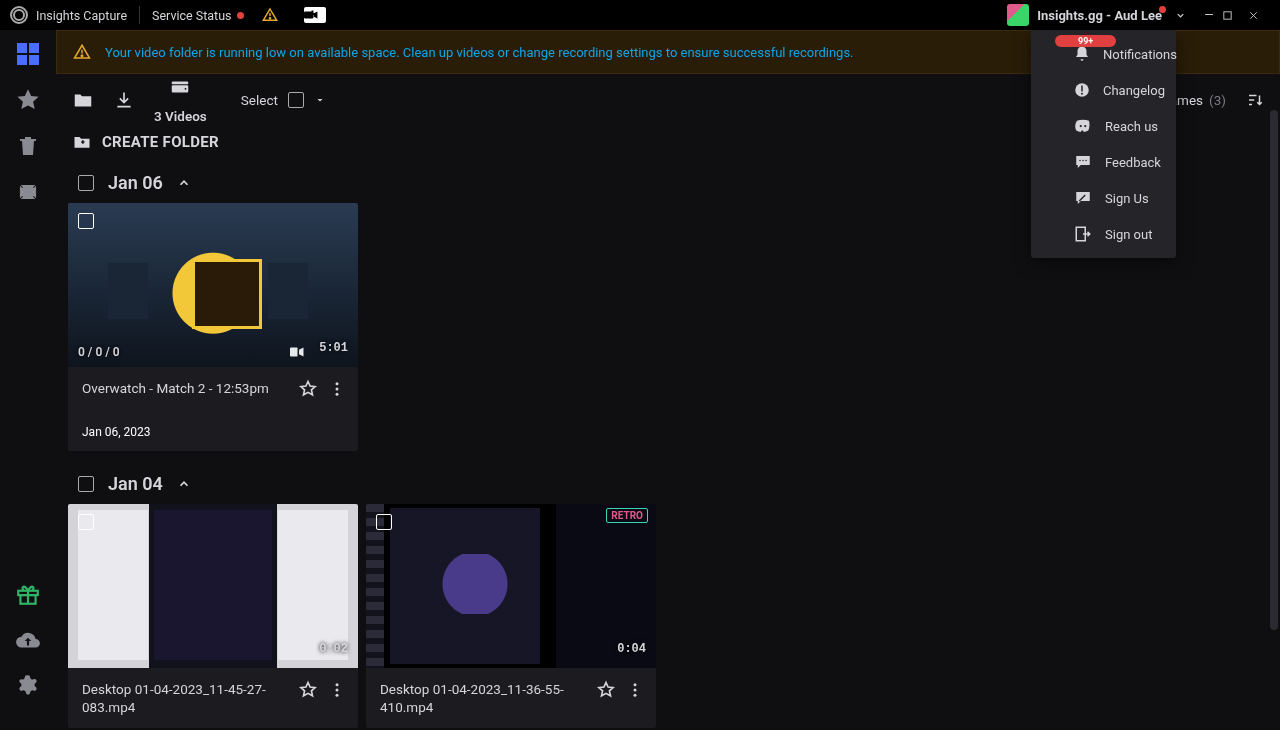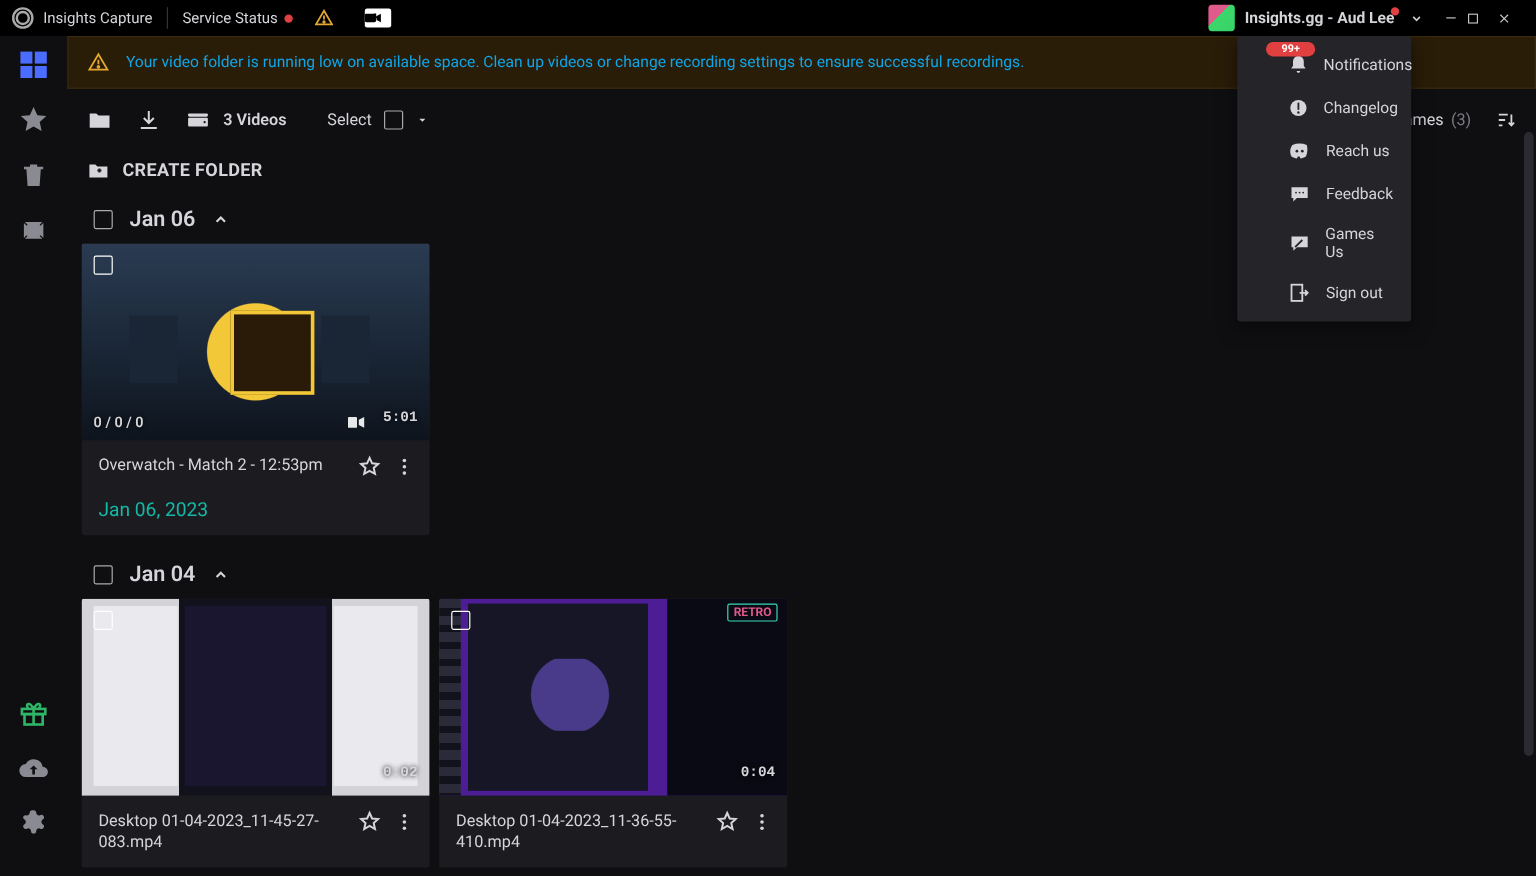--- a/index.html
+++ b/index.html
@@ -55,47 +55,47 @@
   .row{display:flex;gap:8px;padding:4px 12px 16px 12px;}
   .card{width:290px;background:#1c1c20;border-radius:2px;overflow:hidden;}
   .thumb{height:164px;position:relative;background:#0a0a0a;}
   .thumb .sel{position:absolute;left:10px;top:10px;width:16px;height:16px;border:1.5px solid #fff;border-radius:2px;}
   .thumb .dur{position:absolute;right:10px;bottom:12px;font-size:12px;font-weight:600; text-shadow:0 0 4px #000;font-family:Liberation Mono, monospace;}
   .thumb .stats{position:absolute;left:10px;bottom:8px;font-size:12px;font-weight:600; text-shadow:0 0 4px #000;}
   .thumb .ic{position:absolute;right:50px;bottom:8px;font-size:11px;opacity:.9;}
   .meta{padding:12px 12px 12px 14px;}
   .meta-row{display:flex;align-items:flex-start;gap:8px;}
   .title{flex:1;font-size:13.5px;line-height:1.35;min-height:36px;}
-  .meta .date{font-size:16px;color:#14b8a6;}
+  .meta .date{font-size:12px;color:#ffffff;margin-top:10px;}
   .meta .acts{display:flex;gap:10px;align-items:center;color:#d5d5da;}
 
   
   .ow-bg{background:
     radial-gradient(circle at 50% 55%, #f2c838 0 40px, transparent 41px),
     linear-gradient(180deg,#2a3b52 0%, #1a2636 55%, #0e141d 100%);}
   .ow-bg:before{content:"";position:absolute;left:124px;top:56px;width:64px;height:64px;border:3px solid #f2c838;background:#2a1b08;}
   .ow-bg:after{content:"";position:absolute;left:40px;top:60px;width:40px;height:56px;background:#1a2636;box-shadow:160px 0 #1a2636;}
   .desk-bg{background:
     linear-gradient(90deg,#d4d4d8 0 28%, #12121c 28% 72%, #d4d4d8 72% 100%);}
   .desk-bg .panel{position:absolute;background:#1a1630;}
   .desk-bg .p1{left:86px;top:6px;width:118px;height:150px;}
   .desk-bg .p2{left:10px;top:6px;width:70px;height:150px;background:#eaeaee;}
   .desk-bg .p3{right:10px;top:6px;width:70px;height:150px;background:#eaeaee;}
-  .disc-bg{background:#4c1d95;}
+  .disc-bg{background:#000000;}
   .disc-bg .sidebar-col{position:absolute;left:0;top:0;width:18px;height:100%;background:repeating-linear-gradient(180deg,#2a2a38 0 8px,#12121c 8px 14px);}
   .disc-bg .panel{position:absolute;left:24px;top:4px;width:150px;height:156px;background:#161626;}
   .disc-bg .illus{position:absolute;left:74px;top:50px;width:70px;height:60px;background:radial-gradient(circle,#4a3b8a 0 32px,transparent 33px);}
   .disc-bg .side2{position:absolute;right:0;top:0;width:100px;height:100%;background:#0a0a14;color:#555;}
   .disc-bg .retro{position:absolute;right:8px;top:4px;font-size:10px;font-weight:700;color:#e05a8c;border:1px solid #3ad6b8;padding:1px 4px;border-radius:2px;}
 
   
   .dropdown{position:absolute;right:104px;top:30px;width:145px;background:#242429;border-radius:3px;box-shadow:0 4px 16px rgba(0,0,0,.5);padding:6px 0;z-index:50;}
   .dropdown .item{display:flex;align-items:center;gap:12px;padding:8px 14px;font-size:13px;color:#d5d5da;margin-left:28px;}
   .dropdown .ico{width:20px;height:20px;display:flex;align-items:center;justify-content:center;}
-  .dropdown .badge{position:absolute;left:24px;top:5px;background:#e04040;color:#fff;font-size:9px;font-weight:700;border-radius:8px;padding:1px 13px;}
+  .dropdown .badge{position:absolute;left:24px;top:5px;background:#e04040;color:#fff;font-size:9px;font-weight:700;border-radius:8px;padding:1px 23px;}
   .scroll-thumb{position:absolute;right:2px;top:80px;width:8px;height:520px;background:#2a2a30;border-radius:4px;}
 
   svg{display:block;}
 </style>
 </head>
 <body>
 
 <div class="titlebar">
   <div class="logo"></div>
   <span>Insights Capture</span>
@@ -204,21 +204,21 @@
       <span class="tool-ico">
         <svg width="22" height="22" viewBox="0 0 24 24" fill="#d5d5da">
             <path d="M3 6h6l2 2h10v11H3z"></path>
           </svg>
       </span>
       <span class="tool-ico">
         <svg width="20" height="20" viewBox="0 0 24 24" fill="none" stroke="#d5d5da" stroke-width="2">
             <path d="M12 3v12M7 10l5 5 5-5M4 20h16"></path>
           </svg>
       </span>
-      <span class="tool-ico" style="display:flex;align-items:center;gap:10px;">
+      <span class="tool-ico" style="display:flex;align-items:center;gap:10px;flex-direction:column;">
         <svg width="22" height="22" viewBox="0 0 24 24" fill="#d5d5da">
             <rect x="3" y="10" width="18" height="8" rx="1"></rect>
             <rect x="3" y="6" width="18" height="3" rx="1"></rect>
             <circle cx="18" cy="14" r="1" fill="#0f0f12"></circle>
           </svg>
         <span style="font-weight:600;">3 Videos</span>
       </span>
       <span style="display:flex;align-items:center;gap:10px;margin-left:14px;">
         <span>Select</span>
         <span class="checkbox"></span>
@@ -407,21 +407,21 @@
       </span>
     <span>Feedback</span>
   </div>
   <div class="item">
     <span class="ico">
         <svg width="18" height="18" viewBox="0 0 24 24" fill="#d5d5da">
           <path d="M3 4h18v12H9l-4 4V16H3z"></path>
           <path d="M7 16l8-8" stroke="#242429" stroke-width="2"></path>
         </svg>
       </span>
-    <span>Games Us</span>
+    <span>Sign Us</span>
   </div>
   <div class="item">
     <span class="ico">
         <svg width="18" height="18" viewBox="0 0 24 24" fill="none" stroke="#d5d5da" stroke-width="2">
           <rect x="3" y="3" width="12" height="18"></rect>
           <path d="M12 12h9M18 9l3 3-3 3"></path>
         </svg>
       </span>
     <span>Sign out</span>
   </div>

